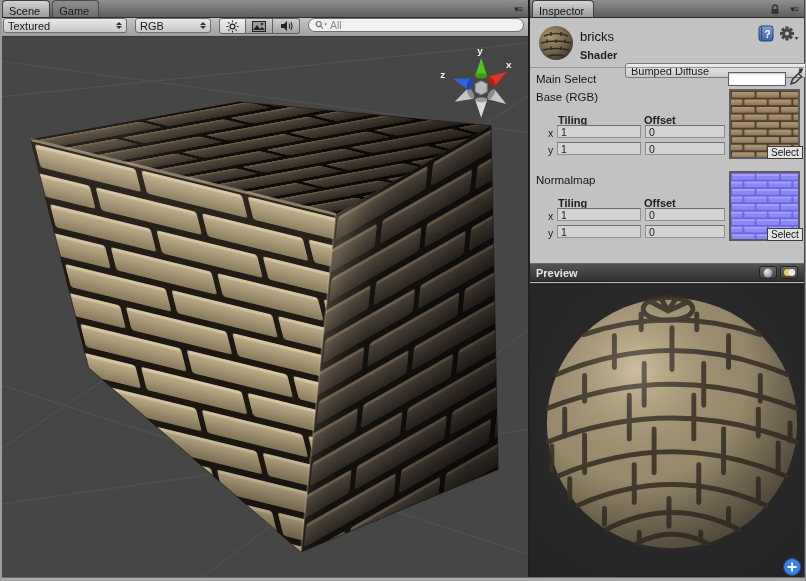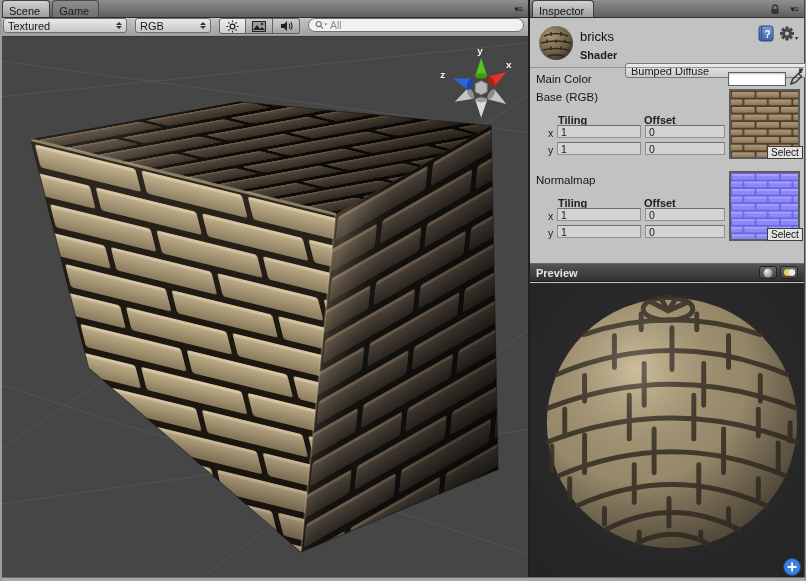--- a/index.html
+++ b/index.html
@@ -319,21 +319,21 @@
           <rect x="-7" y="-1.6" width="14" height="3.2"></rect>
           <rect x="-1.6" y="-7" width="3.2" height="14" transform="rotate(45)"></rect>
           <rect x="-1.6" y="-7" width="3.2" height="14" transform="rotate(-45)"></rect>
           <circle r="4.6"></circle>
         </g>
         <circle cx="8" cy="8.5" r="2" fill="#c2c2c2"></circle>
         <path d="M15.5 12 L19.5 12 L17.5 15 Z" fill="#474747"></path>
       </svg>
       <div class="abs" style="left:0; top:49px; width:274px; border-top:1px solid #959595"></div>
 
-      <div class="abs ilabel" style="left:6px; top:55px">Main Color</div>
+      <div class="abs ilabel" style="left:6px; top:55px">Main Select</div>
       <div class="abs" style="left:198px; top:54px; width:58px; height:14px; border:1px solid #5f5f5f;
                   background:var(--main_color_value); box-shadow:inset 0 1px 2px rgba(0,0,0,0.25)"></div>
       <svg class="abs" style="left:259px; top:50px" width="15" height="18" viewBox="0 0 15 18">
         <path d="M13.5 1.5 L9 6 M10 2.5 L12.5 5 M9.5 5.5 L3.5 11.5 L2 16 L6.5 14.5 L12.5 8.5 Z" fill="none" stroke="#333" stroke-width="1.4"></path>
       </svg>
 
       <div class="abs ilabel" style="left:6px; top:73px">Base (RGB)</div>
       <div class="abs subhead" style="left:28px; top:96px">Tiling</div>
       <div class="abs subhead" style="left:114px; top:96px">Offset</div>
       <div class="abs ax" style="left:18px; top:109px">x</div>

